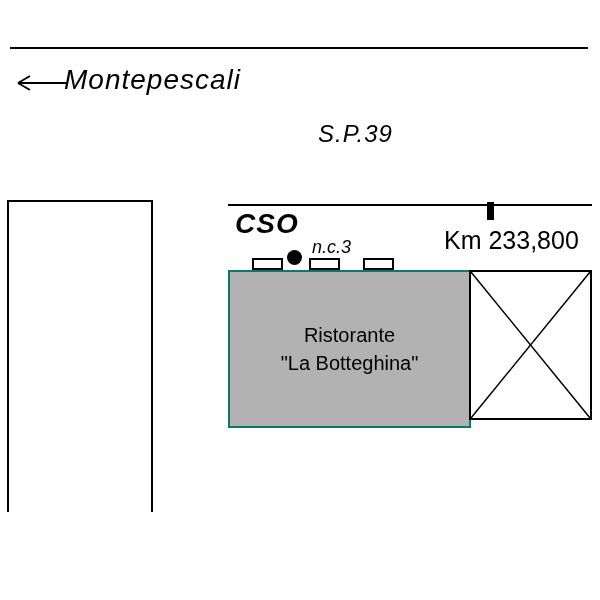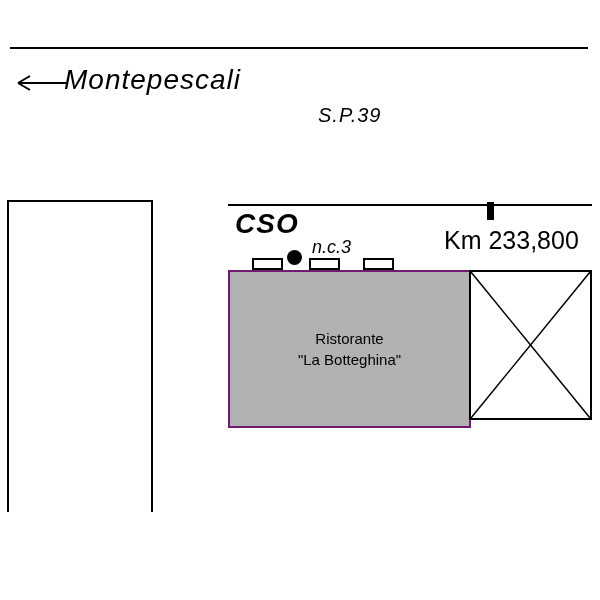--- a/index.html
+++ b/index.html
@@ -19,22 +19,22 @@
 
   .top-road-line { left:10px; top:47px; width:578px; height:2px; }
 
   .arrow-wrap { position:absolute; left:14px; top:72px; width:54px; height:22px; }
 
   .montepescali {
     position:absolute; left:64px; top:64px;
     font-size:28px; font-style:italic; letter-spacing:1px;
   }
   .sp39 {
-    position:absolute; left:318px; top:104px;
-    font-size:20px; font-style:italic; letter-spacing:1px;
+    position:absolute; left:318px; top:120px;
+    font-size:24px; font-style:italic; letter-spacing:1px;
   }
 
   .left-road {
     position:absolute; left:7px; top:200px; width:146px; height:345px;
     border-top:2px solid #000; border-left:2px solid #000; border-right:2px solid #000;
   }
 
   .building-top-line { left:228px; top:204px; width:364px; height:2px; }
 
   .cso {
@@ -62,23 +62,23 @@
     position:absolute; left:487px; top:202px; width:7px; height:18px;
     background:#000;
   }
   .km-label {
     position:absolute; left:444px; top:226px;
     font-size:25px;
   }
 
   .building {
     position:absolute; left:228px; top:270px; width:243px; height:158px;
-    background:#b2b2b2; border:2px solid #701a75;
+    background:#b2b2b2; border:2px solid #0f766e;
     display:flex; flex-direction:column; align-items:center; justify-content:center;
-    text-align:left; font-size:15px; line-height:1.4;
+    text-align:left; font-size:20px; line-height:1.4;
   }
 
   .xbox {
     position:absolute; left:469px; top:270px; width:123px; height:150px;
     border:2px solid #000; background:#fff;
   }
   .xbox svg { display:block; width:100%; height:100%; }
 </style>
 </head>
 <body>

